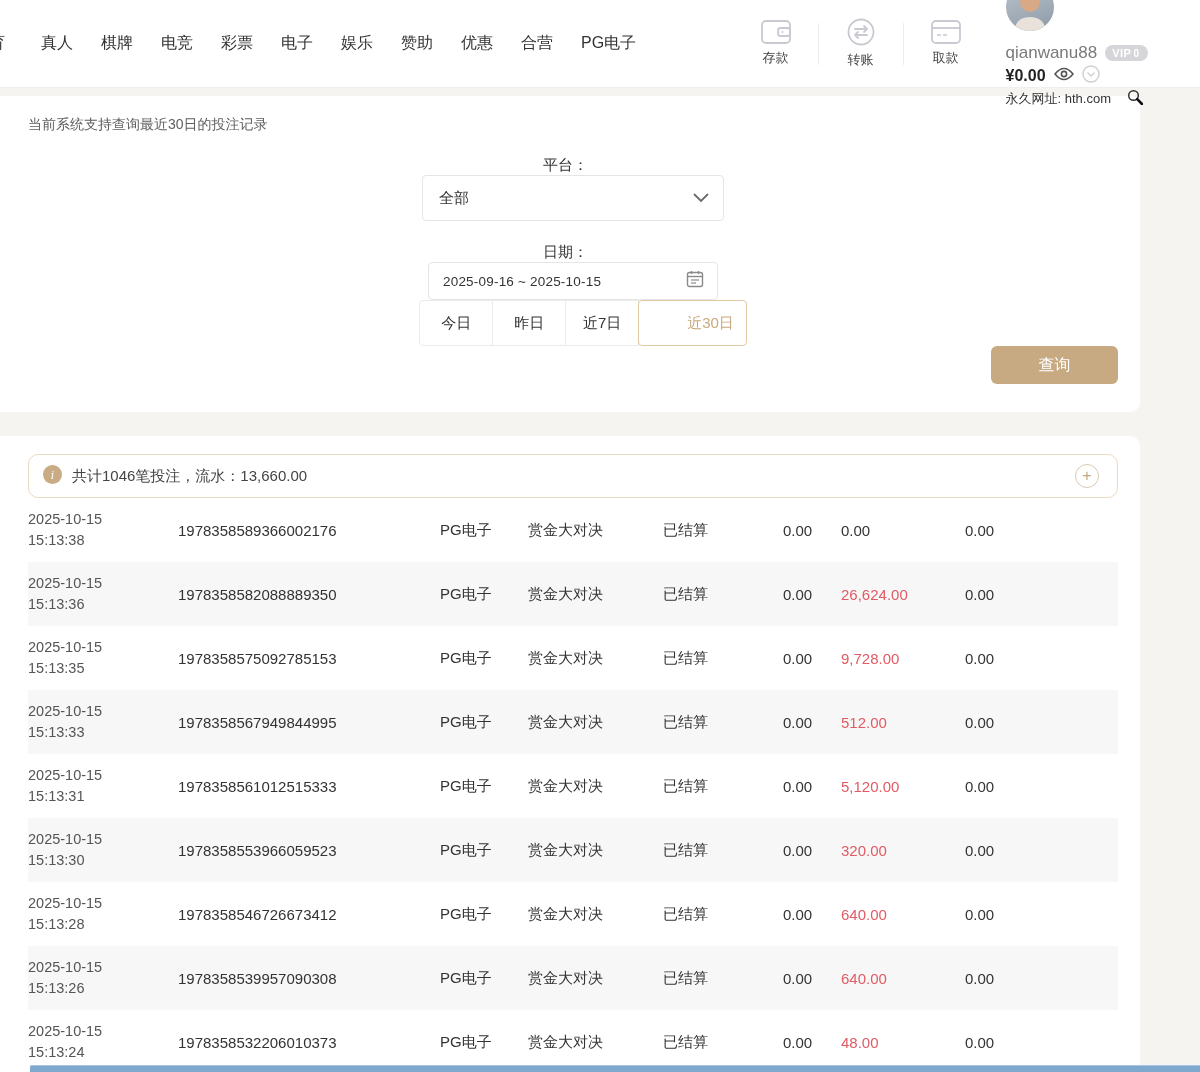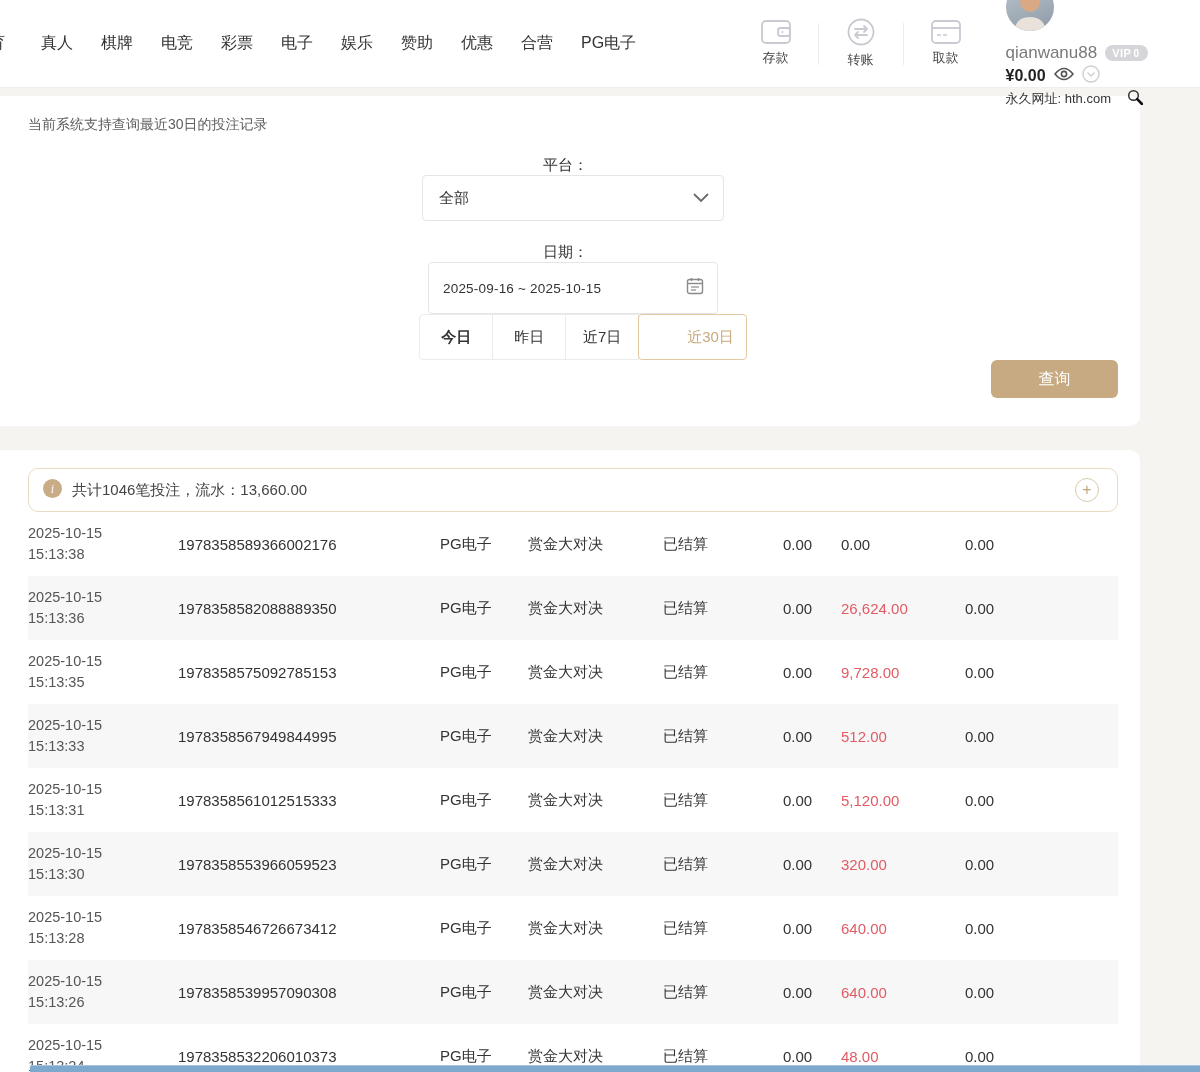--- a/index.html
+++ b/index.html
@@ -32,25 +32,25 @@
   .balance { font-size:16px; font-weight:bold; color:#222; }
   .user-row3 { display:flex; align-items:center; gap:16px; font-size:13px; color:#333; }
 
   
   .filter-card { width:1140px; background:#fff; margin-top:8px; border-radius:0 10px 10px 0; padding:20px 22px 28px 28px; }
   .notice { font-size:14px; color:#5e5e5e; }
   .filter-row { display:flex; align-items:center; margin-top:22px;flex-direction:column; }
   .filter-label { font-size:15px; color:#333; width:60px; flex:none; }
   .select-box { width:302px; height:46px; border:1px solid #e5e5e5; border-radius:4px; display:flex; align-items:center; justify-content:space-between; padding:0 14px 0 16px; cursor:pointer; background:#fff; }
   .select-value { font-size:15px; color:#333; }
-  .date-box { width:290px; height:52px; border:1px solid #e5e5e5; border-radius:4px; display:flex; align-items:center; justify-content:space-between; padding:0 13px 0 14px; cursor:pointer; background:#fff; }
+  .date-box { width:290px; height:38px; border:1px solid #e5e5e5; border-radius:4px; display:flex; align-items:center; justify-content:space-between; padding:0 13px 0 14px; cursor:pointer; background:#fff; }
   .date-value { font-size:13.5px; color:#333; letter-spacing:0.2px; }
   .quick-group { display:flex; margin-left:20px; }
   .quick-btn { min-width:74px; height:46px; background:#fff; border:1px solid #ebebeb; margin-left:-1px; display:flex; align-items:center; justify-content:center; font-size:15px; color:#333; cursor:pointer; padding:0 12px; }
-  .quick-btn:first-child { border-radius:4px 0 0 4px; margin-left:0;font-weight:bold; }
+  .quick-btn:first-child { border-radius:4px 0 0 4px; margin-left:0; }
   .quick-btn:last-child { border-radius:0 4px 4px 0; }
   .quick-btn.active { border:1px solid #e2c9a4; color:#c9a97c; border-radius:4px; position:relative; z-index:1;padding-left:48px; }
   .btn-search { margin-left:auto; width:127px; height:38px; background:#c7a982; border:none; border-radius:6px; color:#fff; font-size:16px; cursor:pointer; font-family:inherit; }
   .btn-reset { margin-left:16px; width:130px; height:46px; background:#fff; border:1px solid #e3e3e3; border-radius:6px; color:#333; font-size:16px; cursor:pointer; font-family:inherit; }
 
   
   .table-card { width:1140px; background:#fff; margin-top:24px; border-radius:0 10px 0 0; padding:18px 22px 0 28px; height:746px; overflow:hidden; }
   .summary-bar { height:44px; border:1px solid #ead9c3; border-radius:10px; display:flex; align-items:center; padding:0 18px 0 14px; }
   .summary-text { font-size:15px; color:#444; margin-left:10px; }
   .plus-circle { margin-left:auto; width:24px; height:24px; border:1px solid #d9cab1; border-radius:50%; display:flex; align-items:center; justify-content:center; color:#c2a67c; font-size:16px; line-height:1; cursor:pointer; }

